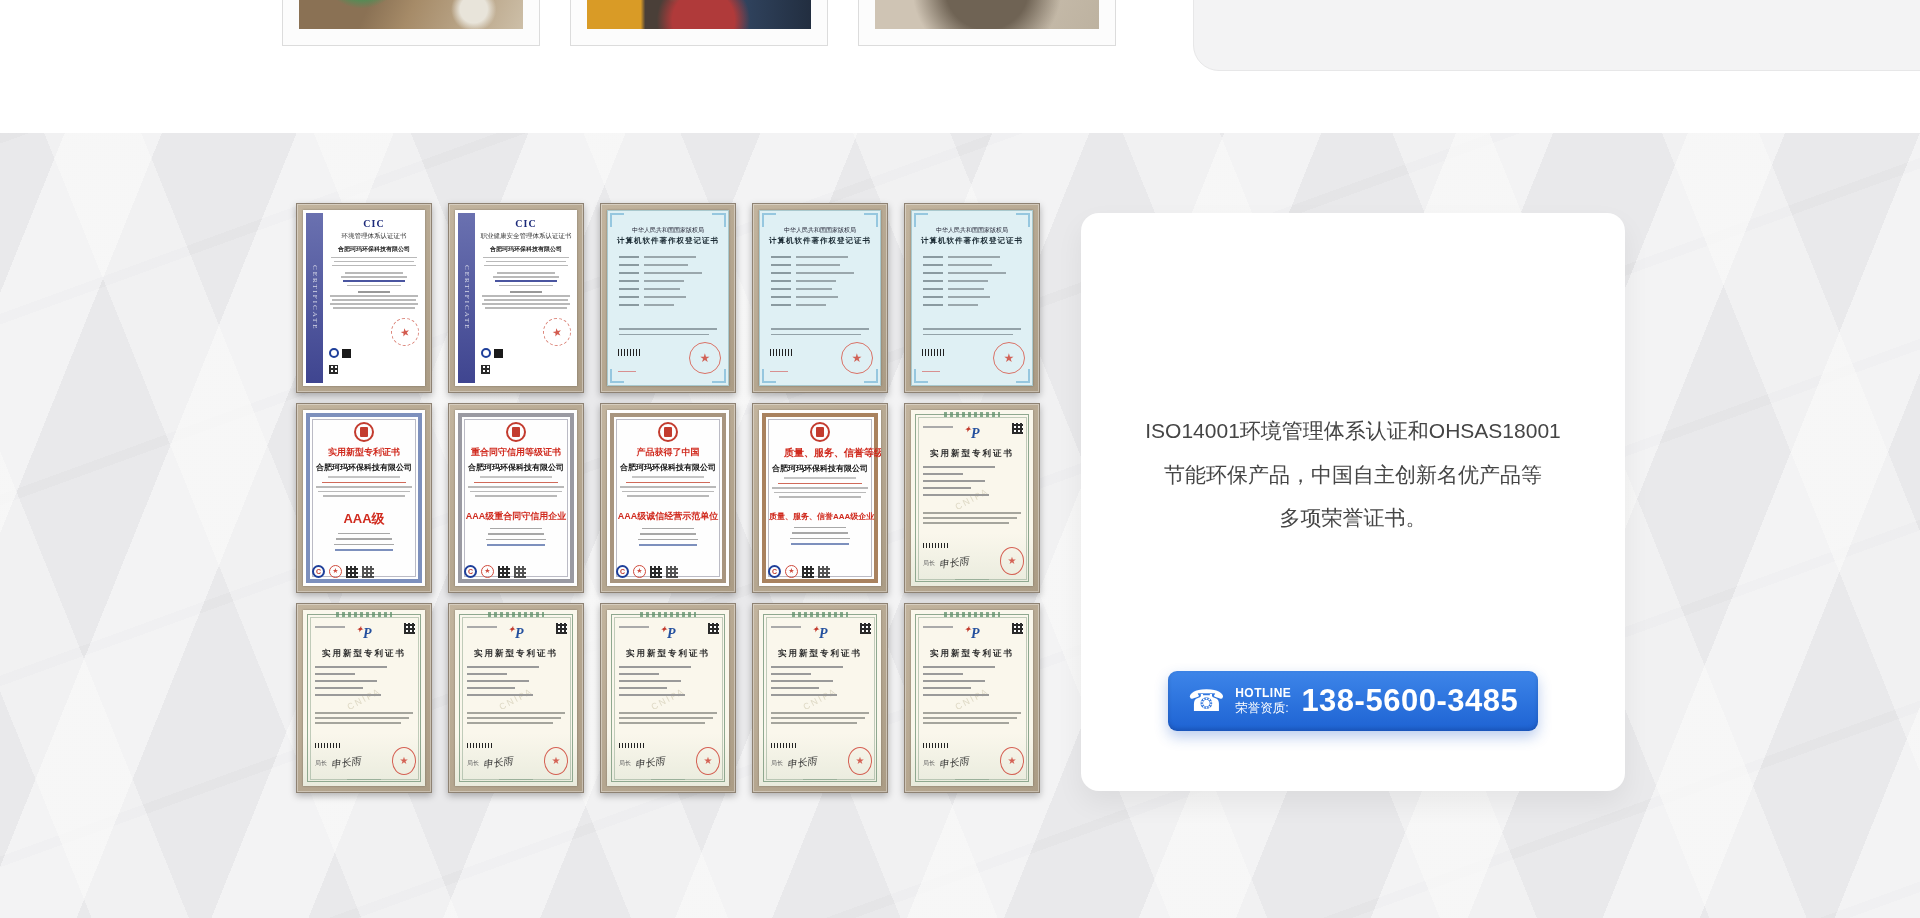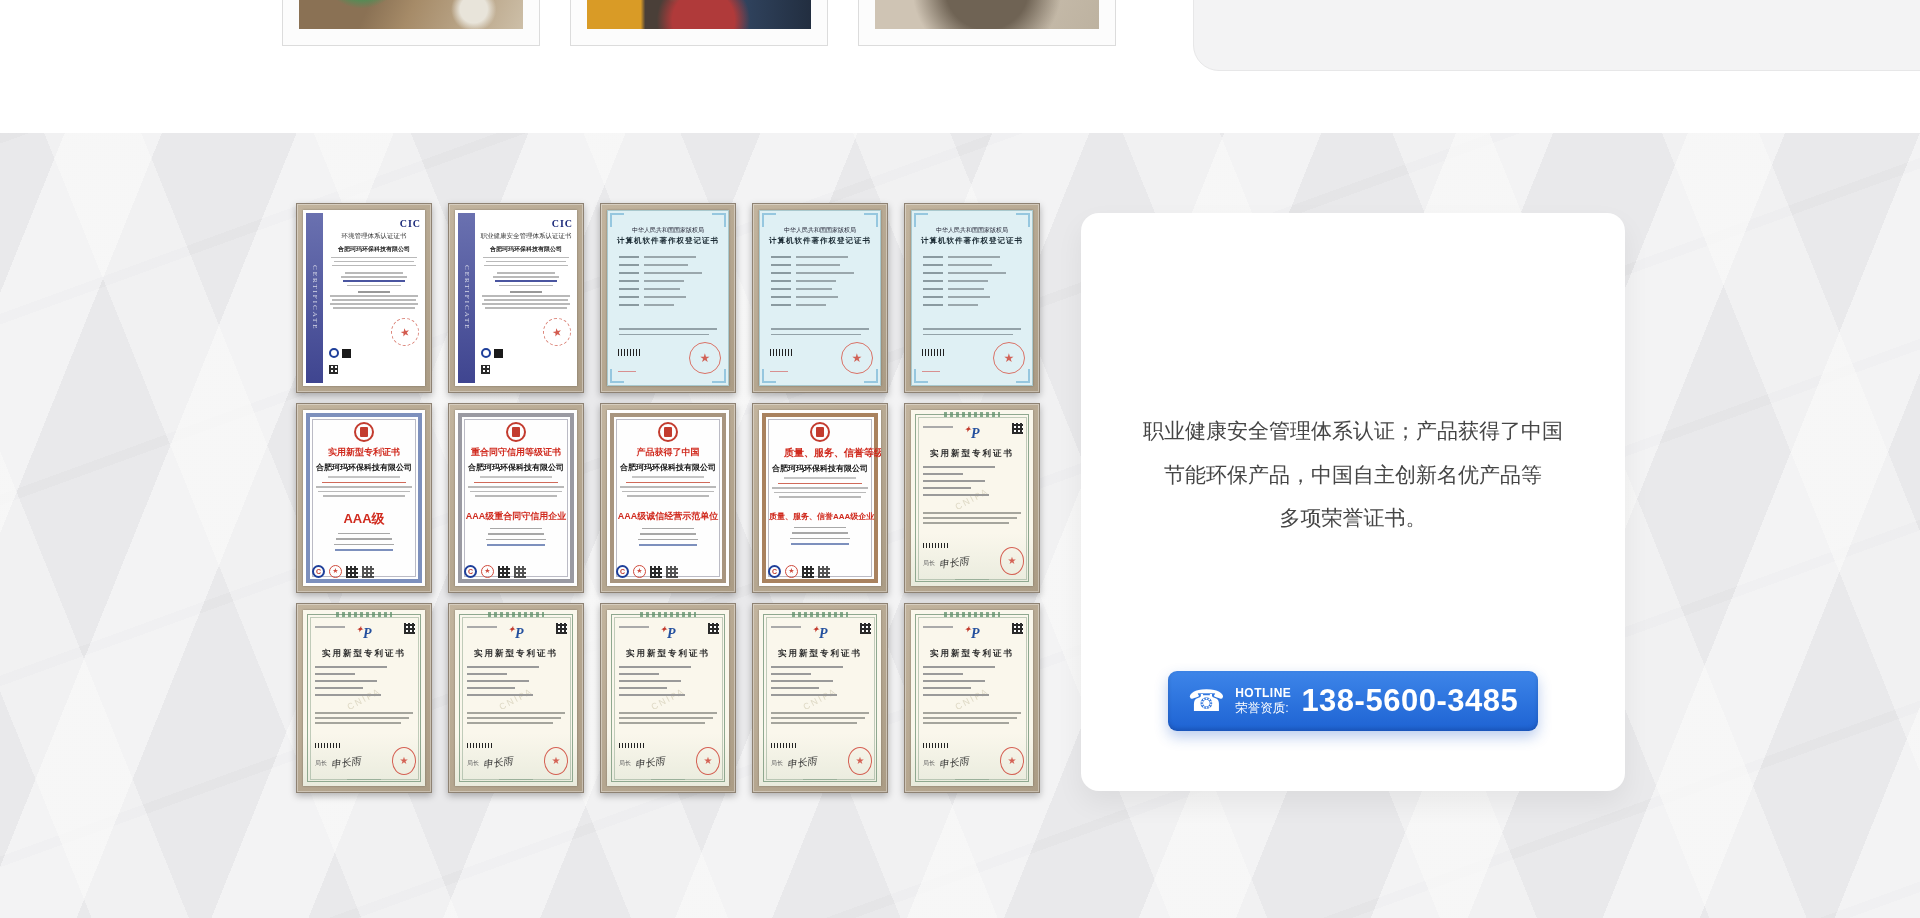--- a/index.html
+++ b/index.html
@@ -60,21 +60,21 @@
       repeating-linear-gradient(0deg,#2a2a2a 0 2px, rgba(0,0,0,0) 2px 4px),
       repeating-linear-gradient(90deg,#2a2a2a 0 2px, #ffffff 2px 4px);}
   .barcode{background:repeating-linear-gradient(90deg,#222 0 1px, rgba(0,0,0,0) 1px 3px);}
   
   .p-cic{background:#ffffff;}
   .cic-band{position:absolute;left:3px;top:3px;bottom:3px;width:17px;
     background:linear-gradient(180deg,#6a71b0,#3f4590);
     display:flex;align-items:center;justify-content:center;}
   .cic-band span{writing-mode:vertical-rl;font-size:7px;letter-spacing:2px;color:rgba(255,255,255,.75);font-family:"Liberation Serif",serif;}
   .cic-body{position:absolute;left:24px;right:4px;top:8px;text-align:center;}
-  .cic-logo{font-family:"Liberation Serif",serif;font-weight:bold;font-size:10px;color:#1c2a7a;letter-spacing:1px;text-align:right;}
+  .cic-logo{font-family:"Liberation Serif",serif;font-weight:bold;font-size:10px;color:#1c2a7a;letter-spacing:1px;}
   .cic-title{font-size:6.5px;color:#333;margin-top:3px;white-space:nowrap;}
   .cic-company{font-size:6px;font-weight:bold;color:#222;margin-top:4px;white-space:nowrap;}
   .cic-seal{position:absolute;right:6px;bottom:40px;width:26px;height:26px;border:1px dashed #d87a6e;border-radius:50%;
     color:#cf4a3c;font-size:11px;line-height:26px;text-align:center;transform:rotate(-12deg);opacity:.9;}
   .cic-logos{position:absolute;left:26px;bottom:28px;display:flex;gap:3px;align-items:center;}
   .cic-circle{width:10px;height:10px;border:2px solid #1f3f9a;border-radius:50%;box-sizing:border-box;}
   .cic-square{width:9px;height:9px;background:#1a1a1a;}
   .cic-qr{position:absolute;left:26px;bottom:12px;width:9px;height:9px;}
   
   .p-copy{background:#dff0f4;box-shadow:inset 0 0 0 1px #a9c9ce, 0 0 2px rgba(0,0,0,.3);}
@@ -682,21 +682,21 @@
             <span class="patent-name">申长雨</span>
           </div>
           <div class="patent-seal">★</div>
           <div class="patent-bottombar"></div>
         </div>
       </div>
     </div>
 
   <div class="honor-card">
     <div class="honor-paragraph" id="honor-paragraph">
-        <div>职业健康安全管理体系认证；产品获得了中国</div>
+        <div>ISO14001环境管理体系认证和OHSAS18001</div>
         <div>节能环保产品，中国自主创新名优产品等</div>
         <div>多项荣誉证书。</div>
       </div>
     <button class="hotline-btn">
       <span class="hotline-icon">☎</span>
       <span class="hotline-labels">
         <span class="hotline-en">HOTLINE</span>
         <span class="hotline-zh">荣誉资质:</span>
       </span>
       <span class="hotline-number">138-5600-3485</span>

